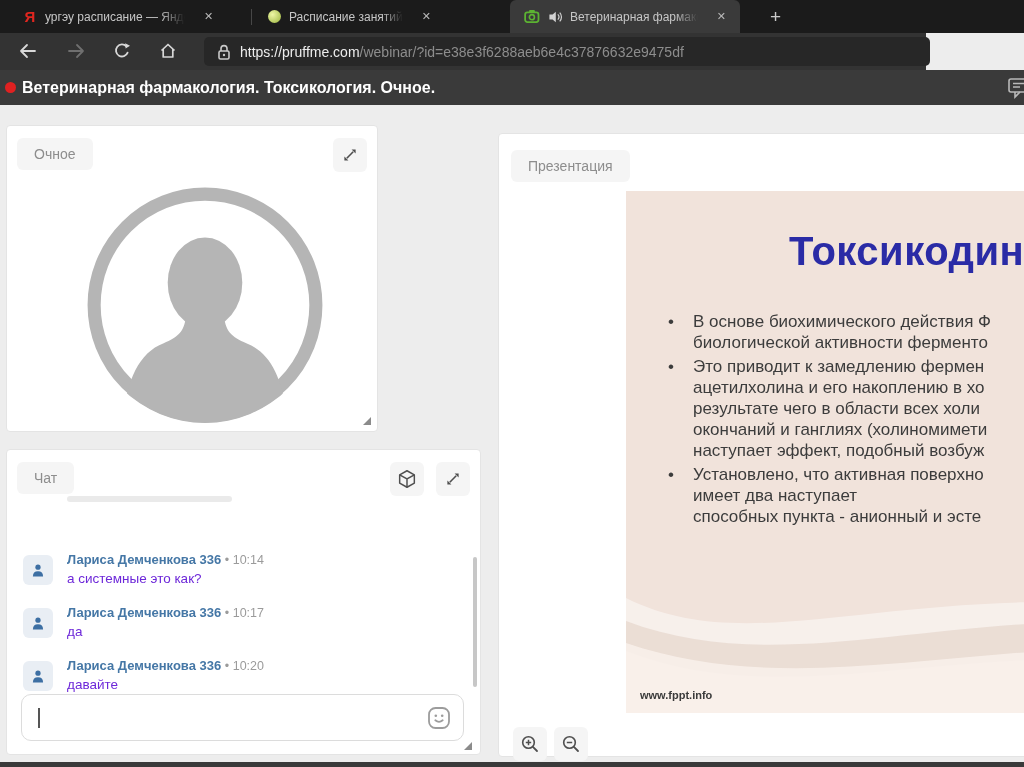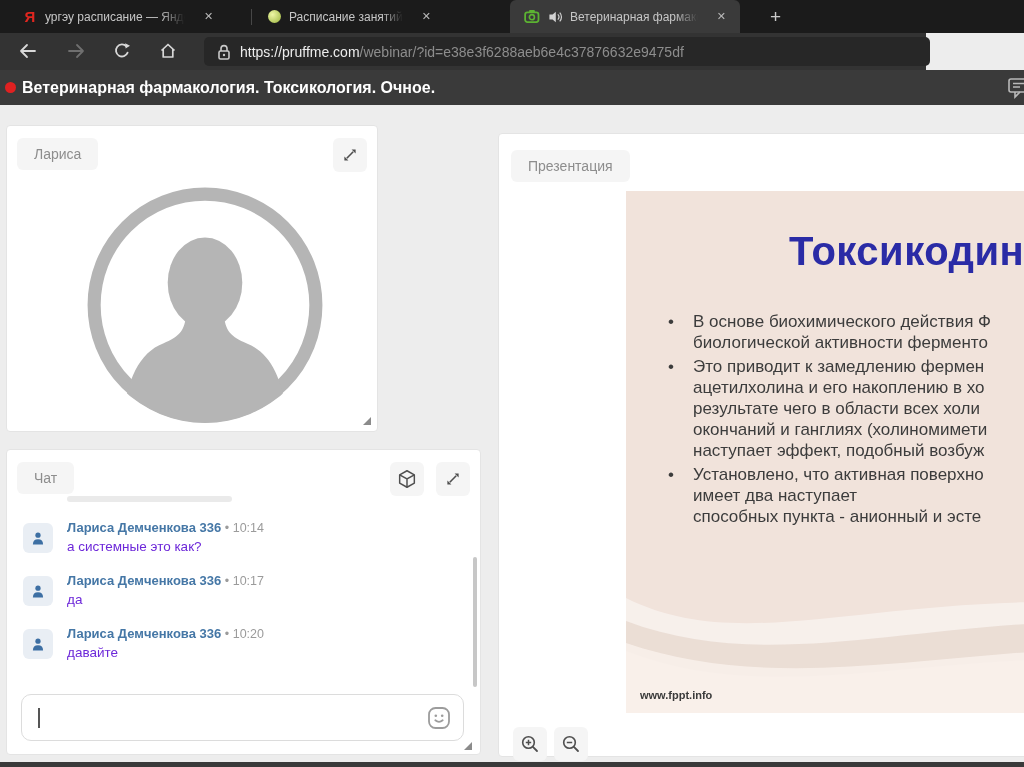--- a/index.html
+++ b/index.html
@@ -35,21 +35,21 @@
   
   .card{position:absolute;background:#ffffff;border:1px solid #e4e4e4;border-radius:4px;box-sizing:border-box;}
   .chip{position:absolute;background:#f5f5f5;border-radius:6px;color:#8d8d8d;font-size:14px;padding:8px 17px;}
   .icon-btn{position:absolute;width:34px;height:34px;background:#f5f5f5;border-radius:6px;display:flex;align-items:center;justify-content:center;}
   .rsz{position:absolute;width:0;height:0;border-left:8px solid transparent;border-bottom:8px solid #8b8b8b;}
   
   #video-card{left:6px;top:125px;width:372px;height:307px;}
   #video-avatar{position:absolute;left:72px;top:53px;width:252px;height:252px;}
   
   #chat-card{left:6px;top:449px;width:475px;height:306px;}
-  .msg{position:absolute;left:16px;right:8px;height:48px;}
+  .msg{position:absolute;left:16px;right:8px;height:48px;margin-top:32px;}
   .msg-avatar{position:absolute;left:0;top:3px;width:30px;height:30px;border-radius:6px;background:#e9eef4;display:flex;align-items:center;justify-content:center;}
   .msg-body{position:absolute;left:44px;top:0;right:0;}
   .msg-head{font-size:13px;white-space:nowrap;}
   .msg-author{color:#4577a6;font-weight:bold;}
   .msg-time{color:#9b9b9b;font-size:12.5px;}
   .msg-time::before{content:"• ";color:#9b9b9b;}
   .msg-text{margin-top:4px;font-size:13.5px;color:#6d28d9;white-space:nowrap;}
   .msg-remnant{position:absolute;left:60px;top:46px;width:165px;height:6px;background:#dcdcdc;border-radius:3px;opacity:.6;}
   .chat-scrollbar{position:absolute;right:3px;top:107px;width:4px;height:130px;background:#c7c7c7;border-radius:2px;}
   .chat-input{position:absolute;left:14px;top:244px;width:443px;height:47px;border:1.5px solid #dcdcdc;border-radius:10px;box-sizing:border-box;background:#fff;}
@@ -136,21 +136,21 @@
   <span class="rec-dot"></span>
   <span class="page-title">Ветеринарная фармакология. Токсикология. Очное.</span>
   <svg class="head-clipped-icon" viewBox="0 0 24 24">
       <rect x="2" y="3" width="19" height="13" rx="2" fill="none" stroke="#b9b9b9" stroke-width="1.6"></rect>
       <path d="M8 16 V21 L13 16" fill="none" stroke="#b9b9b9" stroke-width="1.6"></path>
       <path d="M6 7.5 H17 M6 11 H13" stroke="#b9b9b9" stroke-width="1.4"></path>
     </svg>
 </div>
 
 <div class="card" id="video-card">
-  <div class="chip" style="left:10px;top:12px;">Лариса</div>
+  <div class="chip" style="left:10px;top:12px;">Очное</div>
   <div class="icon-btn" style="right:10px;top:12px;">
     <svg width="20" height="20" viewBox="0 0 20 20">
         <path d="M6.8 13.2 L13.2 6.8" stroke="#4f4f4f" stroke-width="1.6"></path>
         <polygon points="11.6,4.4 15.6,4.4 15.6,8.4" fill="#4f4f4f"></polygon>
         <polygon points="4.4,11.6 4.4,15.6 8.4,15.6" fill="#4f4f4f"></polygon>
       </svg>
   </div>
   <svg id="video-avatar" viewBox="0 0 250 250">
     <defs>
         <clipPath id="avclip">

